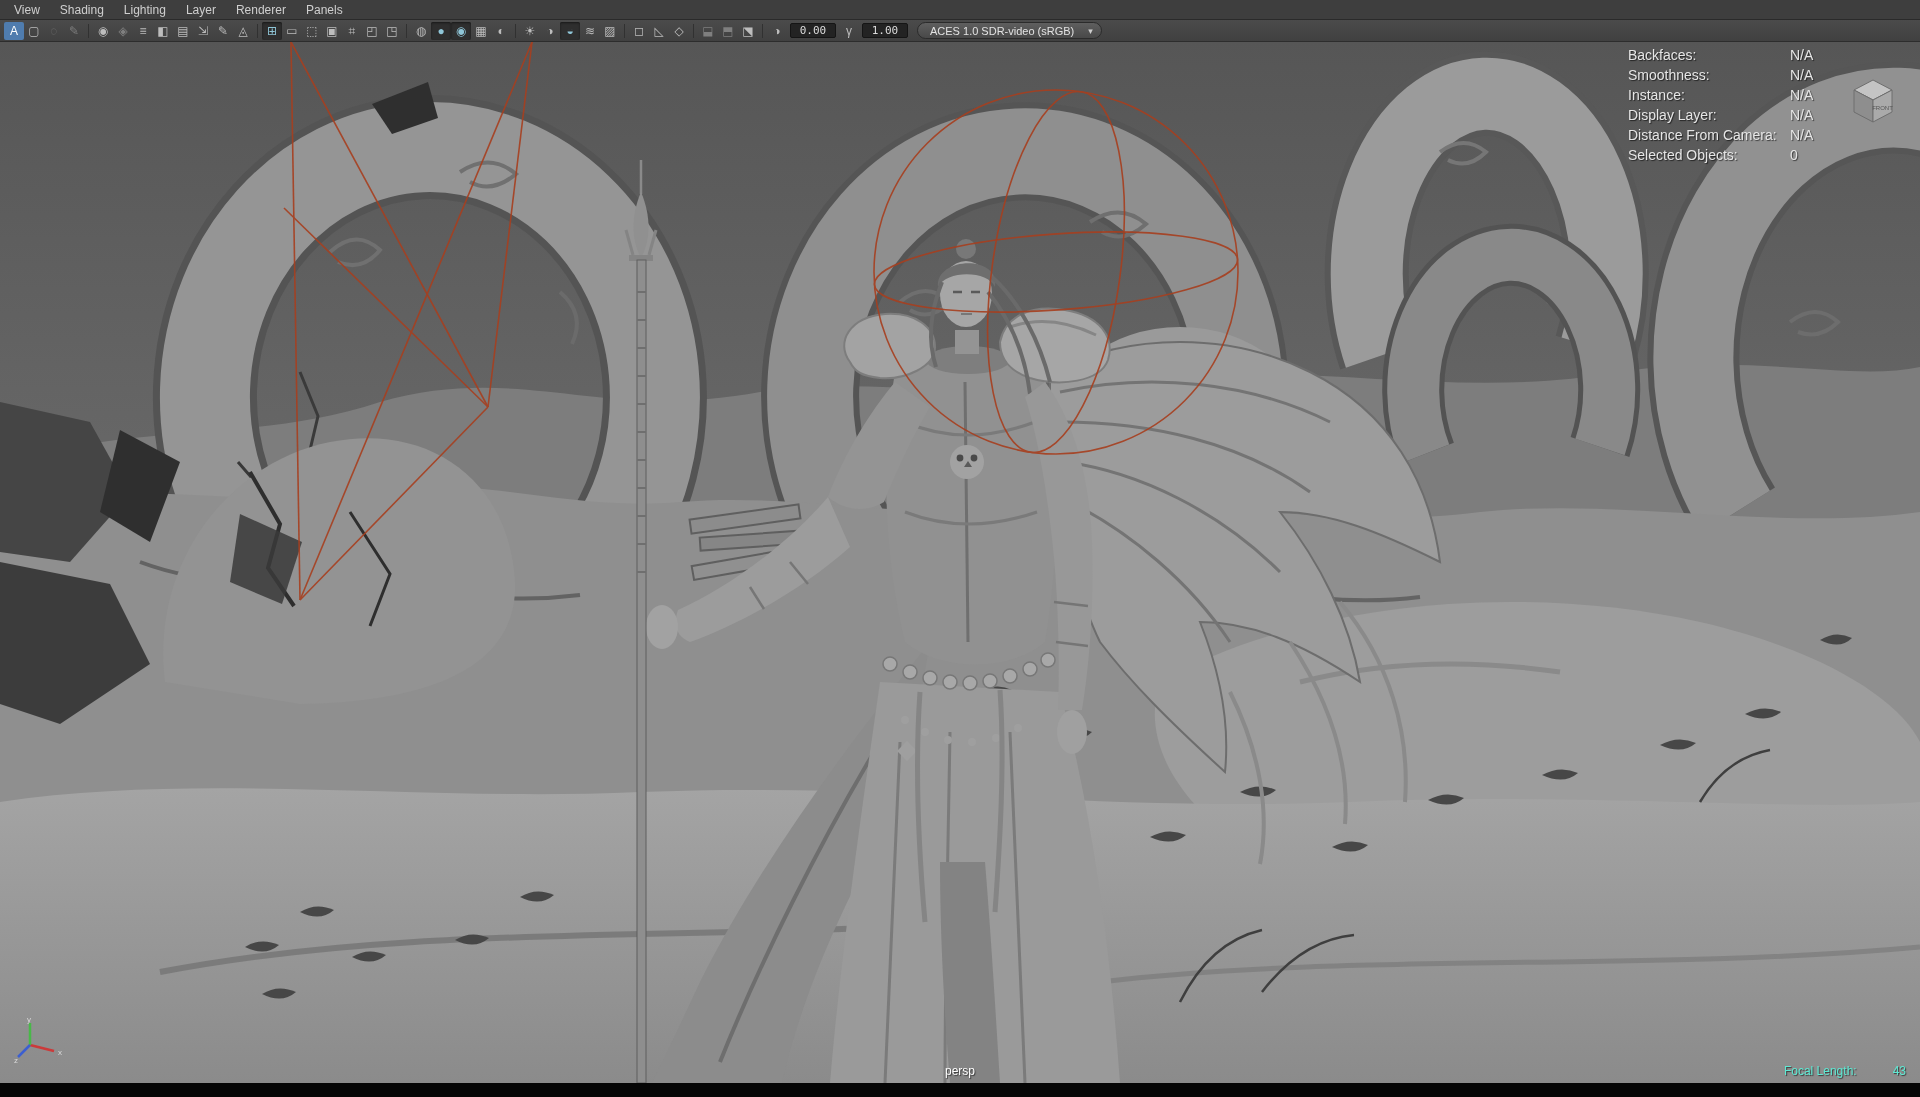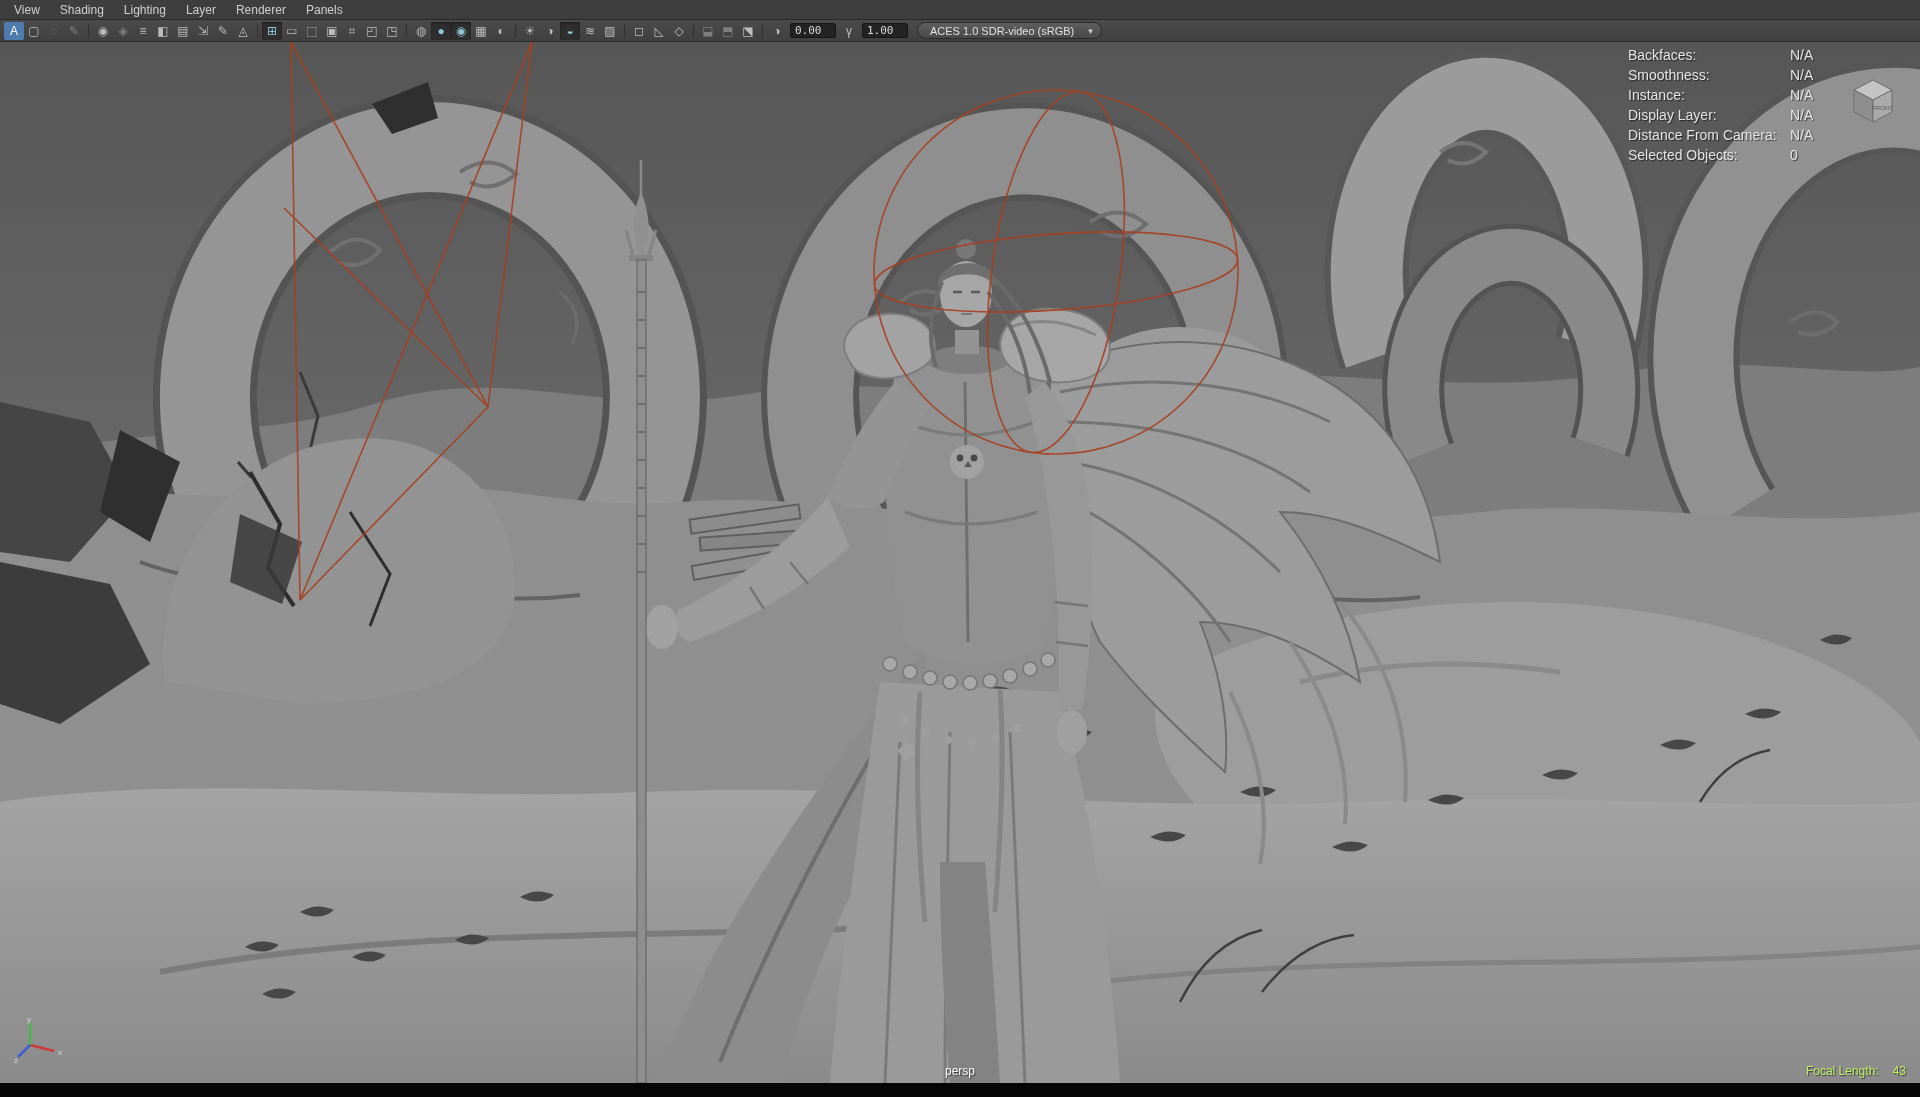--- a/index.html
+++ b/index.html
@@ -17,21 +17,21 @@
              border-bottom:1px solid #2d2d2d; display:flex; align-items:center;
              padding:0 4px; flex:0 0 auto; }
   .tbicon { width:20px; height:18px; display:inline-flex; align-items:center; justify-content:center;
             color:#bdbdbd; font-size:12px; border-radius:2px; cursor:default; }
   .tbicon.dim { color:#7f7f7f; }
   .tbicon.active-blue { background:#4f7cae; color:#ffffff; }
   .tbicon.active { background:#2e2e2e; box-shadow:inset 0 1px 2px #191919; color:#8fc6d8; }
   .tbdivider { width:1px; height:14px; background:#5c5c5c; border-right:1px solid #313131;
                margin:0 4px; display:inline-block; }
   .tbfield { width:46px; height:15px; background:#232323; border:1px solid #151515;
-             border-radius:2px; color:#dcdcdc; font-size:11px; text-align:left;
+             border-radius:2px; color:#dcdcdc; font-size:11px; text-align:center;
              padding:0 4px; margin:0 3px; font-family:"DejaVu Sans Mono",monospace; }
   .vt-dropdown { height:17px; margin-left:6px; background:linear-gradient(#5f5f5f,#484848);
                  border:1px solid #2b2b2b; border-radius:9px; display:inline-flex;
                  align-items:center; padding:0 8px 0 12px; color:#e2e2e2; font-size:11px; cursor:default; }
   .vt-dropdown .chev { margin-left:14px; font-size:9px; color:#cfcfcf; }
 
   
   .viewport { position:relative; height:1041px; flex:0 0 auto; overflow:hidden; background:#676767; }
   .scene-svg { position:absolute; left:0; top:0; }
 
@@ -40,22 +40,22 @@
   .hud-row { display:flex; height:20px; align-items:center; }
   .hud-label { width:162px; }
   .hud-value { width:60px; }
 
   .viewcube { position:absolute; top:34px; right:24px; width:46px; height:48px; }
 
   .axis-gizmo { position:absolute; left:14px; bottom:20px; width:52px; height:46px; }
 
   .cam-label { position:absolute; bottom:5px; left:0; width:100%; text-align:center;
                color:#ffffff; font-size:12px; text-shadow:1px 1px 1px rgba(0,0,0,.6); }
-  .focal { position:absolute; bottom:5px; right:14px; color:#bef264; font-size:12px;
-           text-shadow:1px 1px 1px rgba(0,0,0,.6); display:flex; gap:14px; }
+  .focal { position:absolute; bottom:5px; right:14px; color:#5eead4; font-size:12px;
+           text-shadow:1px 1px 1px rgba(0,0,0,.6); display:flex; gap:36px; }
 
   
   .bottom-strip { height:14px; background:#060606; flex:0 0 auto; }
 </style>
 </head>
 <body>
 
 <div class="app">
 
   <div class="menubar">

